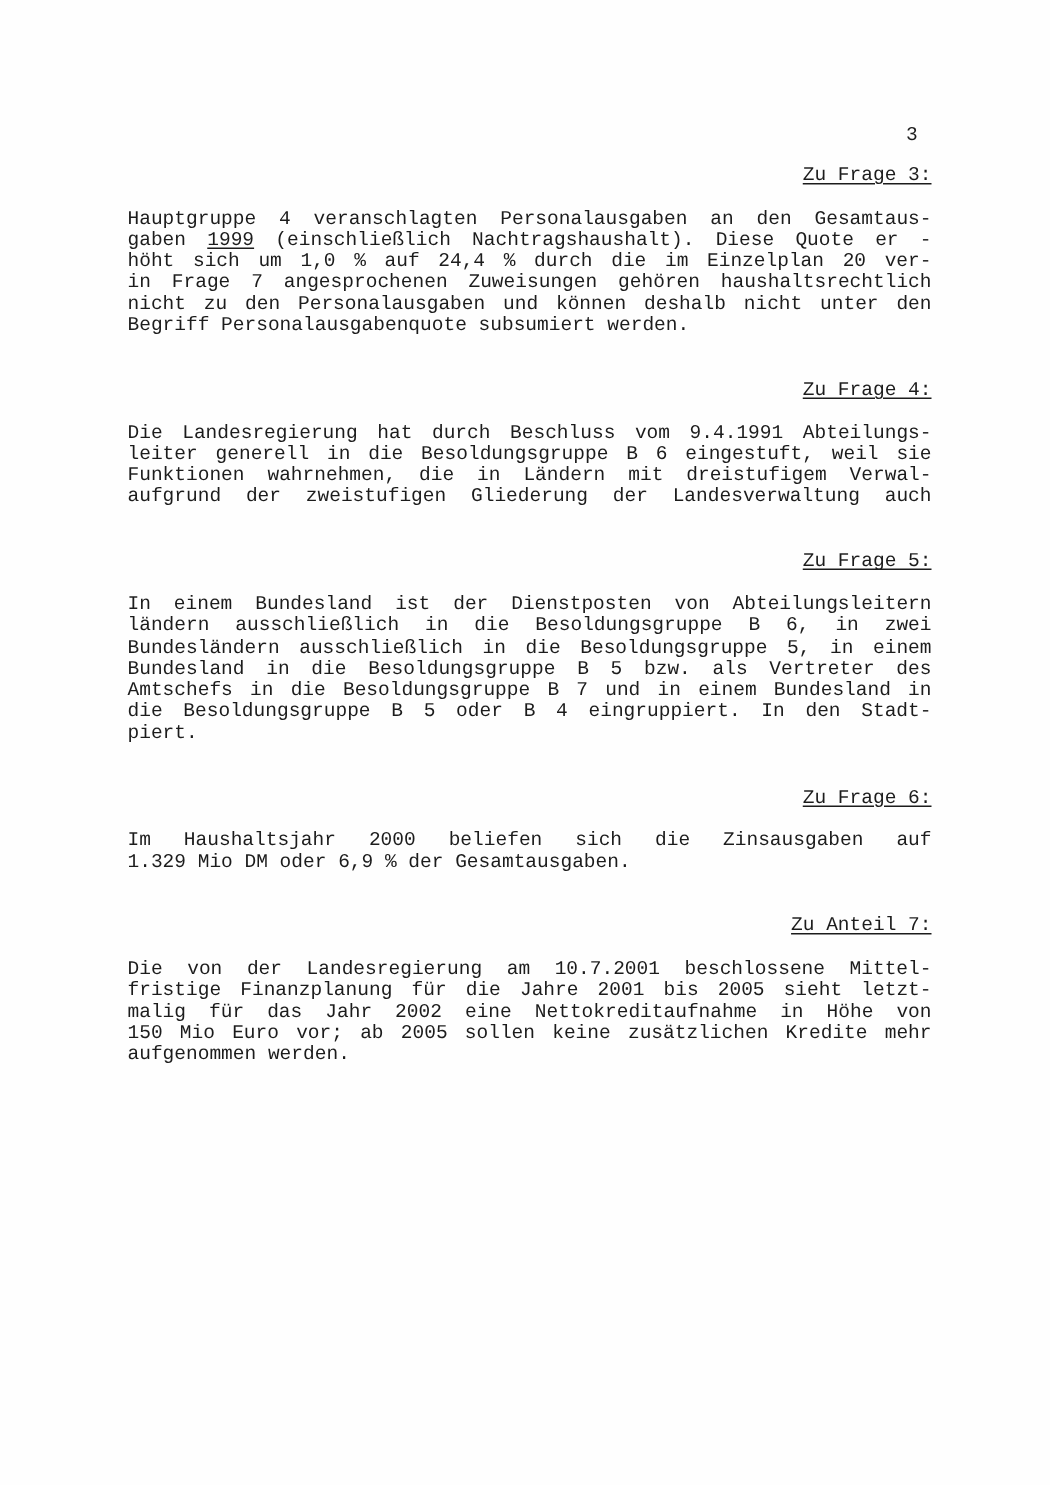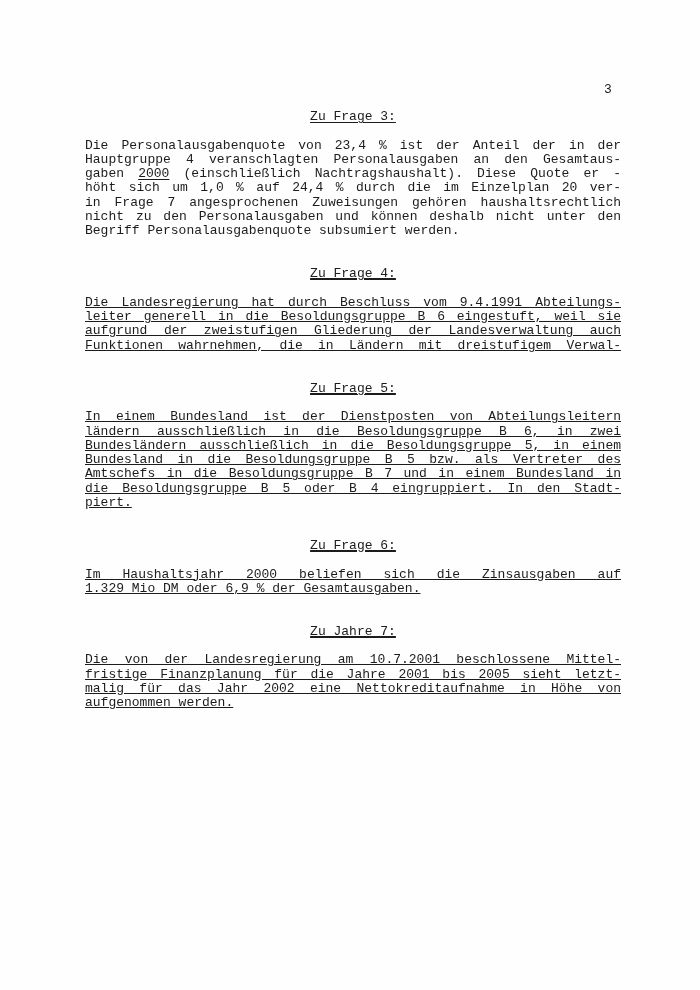--- a/index.html
+++ b/index.html
@@ -24,27 +24,26 @@
     left: 604px;
   }
   .content {
     position: absolute;
     top: 110px;
     left: 85px;
     width: 536px;
   }
   .qsection + .qsection {
     margin-top: 28.6px;
-    text-decoration: underline;
   }
   .heading {
     font-size: 13px;
     font-weight: normal;
     margin: 0 0 14.3px 0;
-    text-align: center;
+    text-align: right;
   }
   .hu, .u {
     text-decoration: underline;
     text-underline-offset: 2px;
   }
   .pline {
     text-align: justify;
     text-align-last: justify;
   }
   .pline.last {
@@ -53,37 +52,36 @@
 </style>
 </head>
 <body>
 
 <main class="page">
   <div class="pagenum">3</div>
   <div class="content" id="content">
   <section class="qsection">
     <h2 class="heading"><span class="hu">Zu Frage 3:</span></h2>
     <div class="para">
-          <div class="pline">Die Personalausgabenquote von 23,4 % ist der Anteil der in der</div>
           <div class="pline">Hauptgruppe 4 veranschlagten Personalausgaben an den Gesamtaus-</div>
-          <div class="pline">gaben <span class="u">2000</span> (einschließlich Nachtragshaushalt). Diese Quote er -</div>
+          <div class="pline">gaben <span class="u">1999</span> (einschließlich Nachtragshaushalt). Diese Quote er -</div>
           <div class="pline">höht sich um 1,0 % auf 24,4 % durch die im Einzelplan 20 ver-</div>
           <div class="pline">in Frage 7 angesprochenen Zuweisungen gehören haushaltsrechtlich</div>
           <div class="pline">nicht zu den Personalausgaben und können deshalb nicht unter den</div>
           <div class="pline last">Begriff Personalausgabenquote subsumiert werden.</div>
         </div>
   </section>
 
   <section class="qsection">
     <h2 class="heading"><span class="hu">Zu Frage 4:</span></h2>
     <div class="para">
           <div class="pline">Die Landesregierung hat durch Beschluss vom 9.4.1991 Abteilungs-</div>
           <div class="pline">leiter generell in die Besoldungsgruppe B 6 eingestuft, weil sie</div>
+          <div class="pline">Funktionen wahrnehmen, die in Ländern mit dreistufigem Verwal-</div>
           <div class="pline">aufgrund der zweistufigen Gliederung der Landesverwaltung auch</div>
-          <div class="pline">Funktionen wahrnehmen, die in Ländern mit dreistufigem Verwal-</div>
         </div>
   </section>
 
   <section class="qsection">
     <h2 class="heading"><span class="hu">Zu Frage 5:</span></h2>
     <div class="para">
           <div class="pline">In einem Bundesland ist der Dienstposten von Abteilungsleitern</div>
           <div class="pline">ländern ausschließlich in die Besoldungsgruppe B 6, in zwei</div>
           <div class="pline">Bundesländern ausschließlich in die Besoldungsgruppe 5, in einem</div>
           <div class="pline">Bundesland in die Besoldungsgruppe B 5 bzw. als Vertreter des</div>
@@ -95,22 +93,23 @@
 
   <section class="qsection">
     <h2 class="heading"><span class="hu">Zu Frage 6:</span></h2>
     <div class="para">
           <div class="pline">Im Haushaltsjahr 2000 beliefen sich die Zinsausgaben auf</div>
           <div class="pline last">1.329 Mio DM oder 6,9 % der Gesamtausgaben.</div>
         </div>
   </section>
 
   <section class="qsection">
-    <h2 class="heading"><span class="hu">Zu Jahre 7:</span></h2>
+    <h2 class="heading"><span class="hu">Zu Anteil 7:</span></h2>
     <div class="para">
           <div class="pline">Die von der Landesregierung am 10.7.2001 beschlossene Mittel-</div>
           <div class="pline">fristige Finanzplanung für die Jahre 2001 bis 2005 sieht letzt-</div>
           <div class="pline">malig für das Jahr 2002 eine Nettokreditaufnahme in Höhe von</div>
+          <div class="pline">150 Mio Euro vor; ab 2005 sollen keine zusätzlichen Kredite mehr</div>
           <div class="pline last">aufgenommen werden.</div>
         </div>
   </section>
 </div>
 </main>
 
 </body></html>

